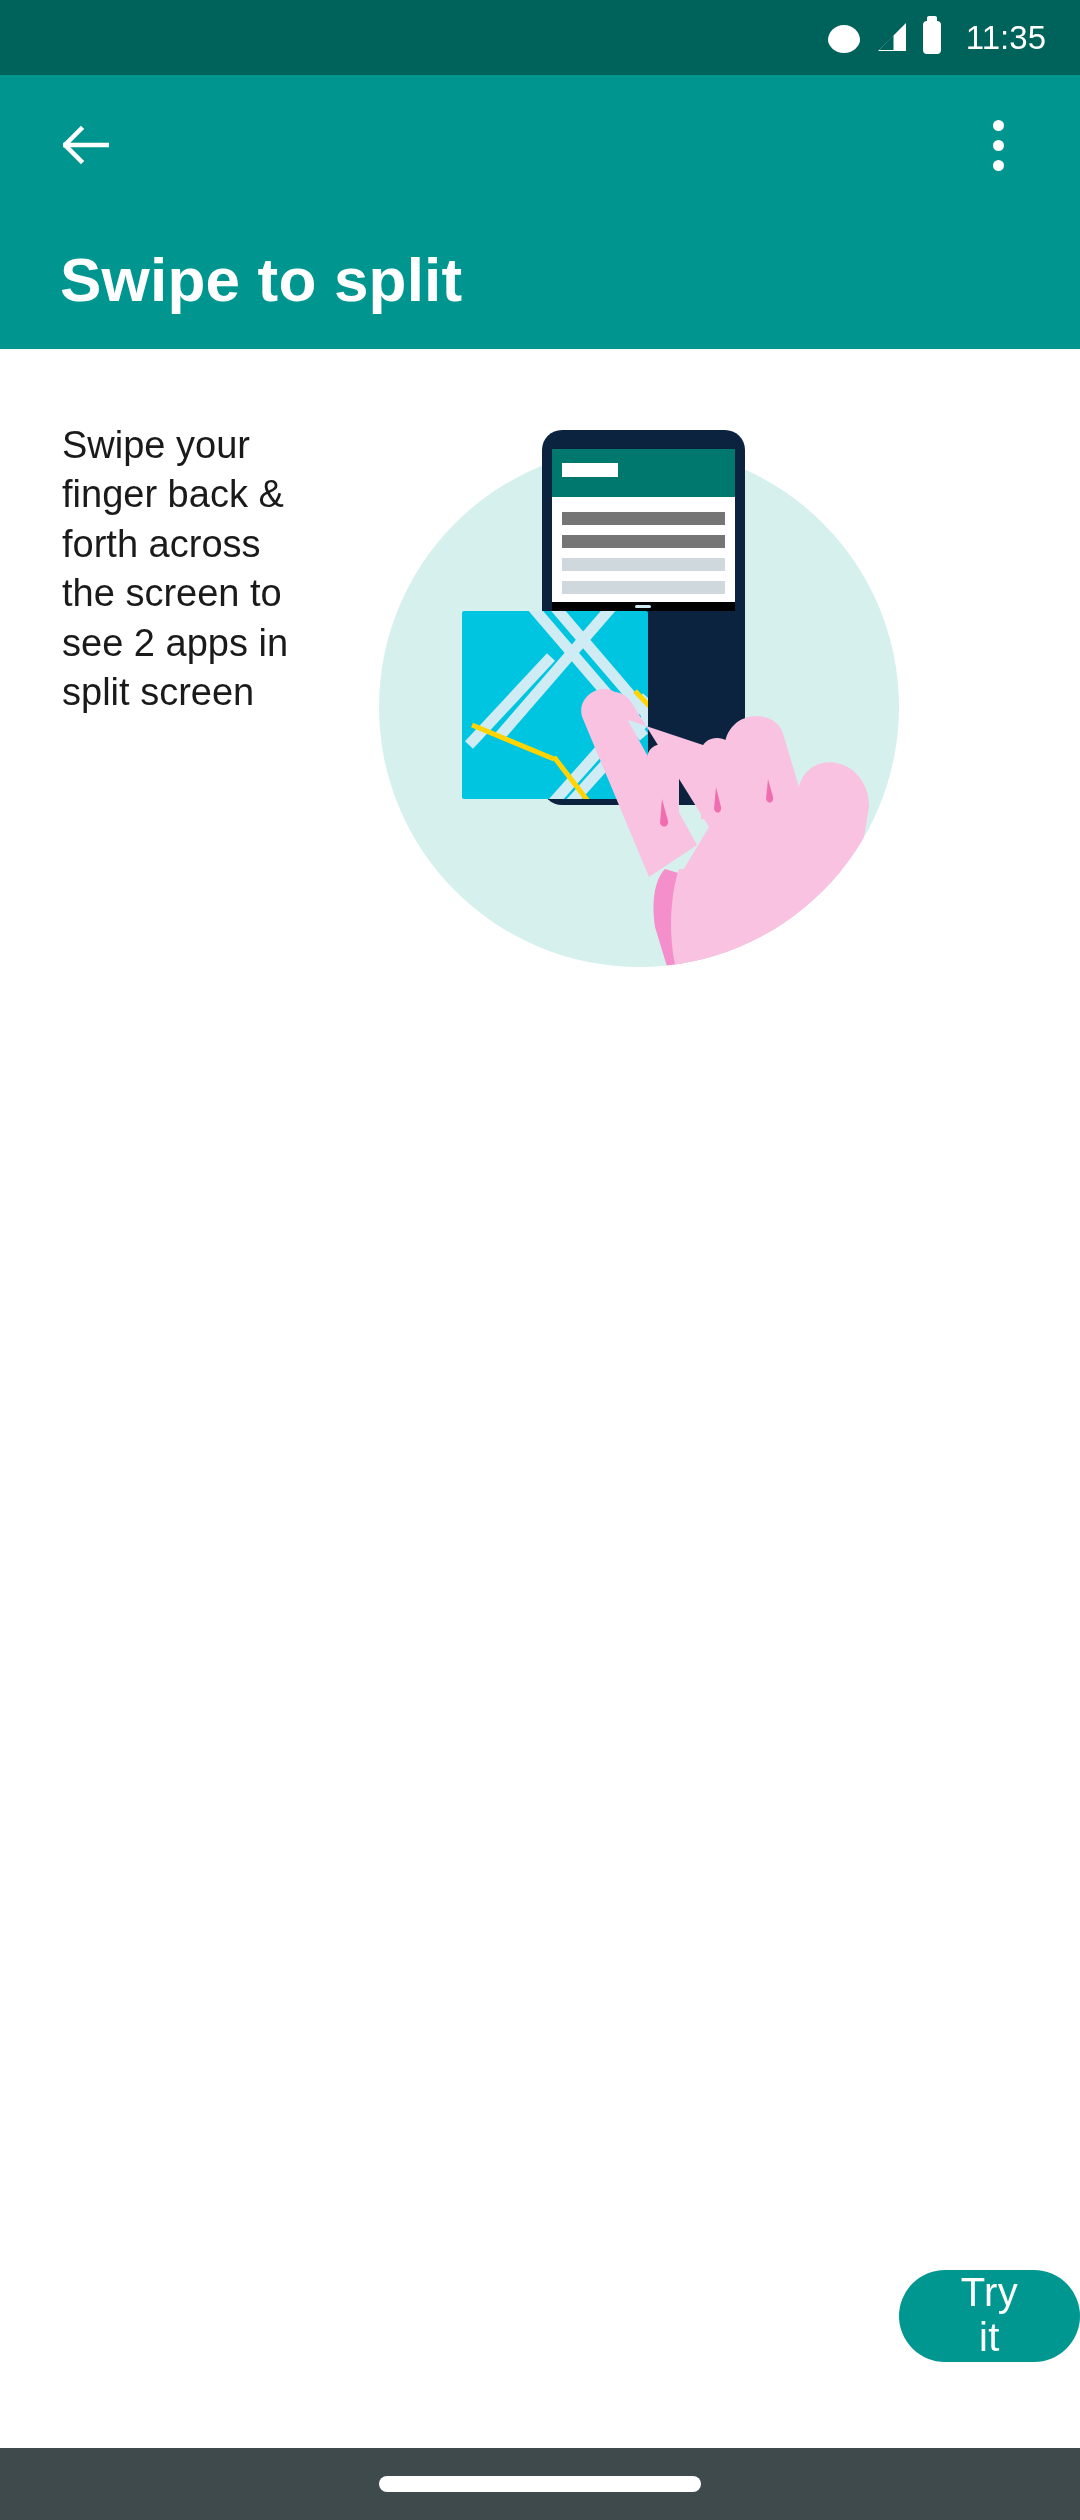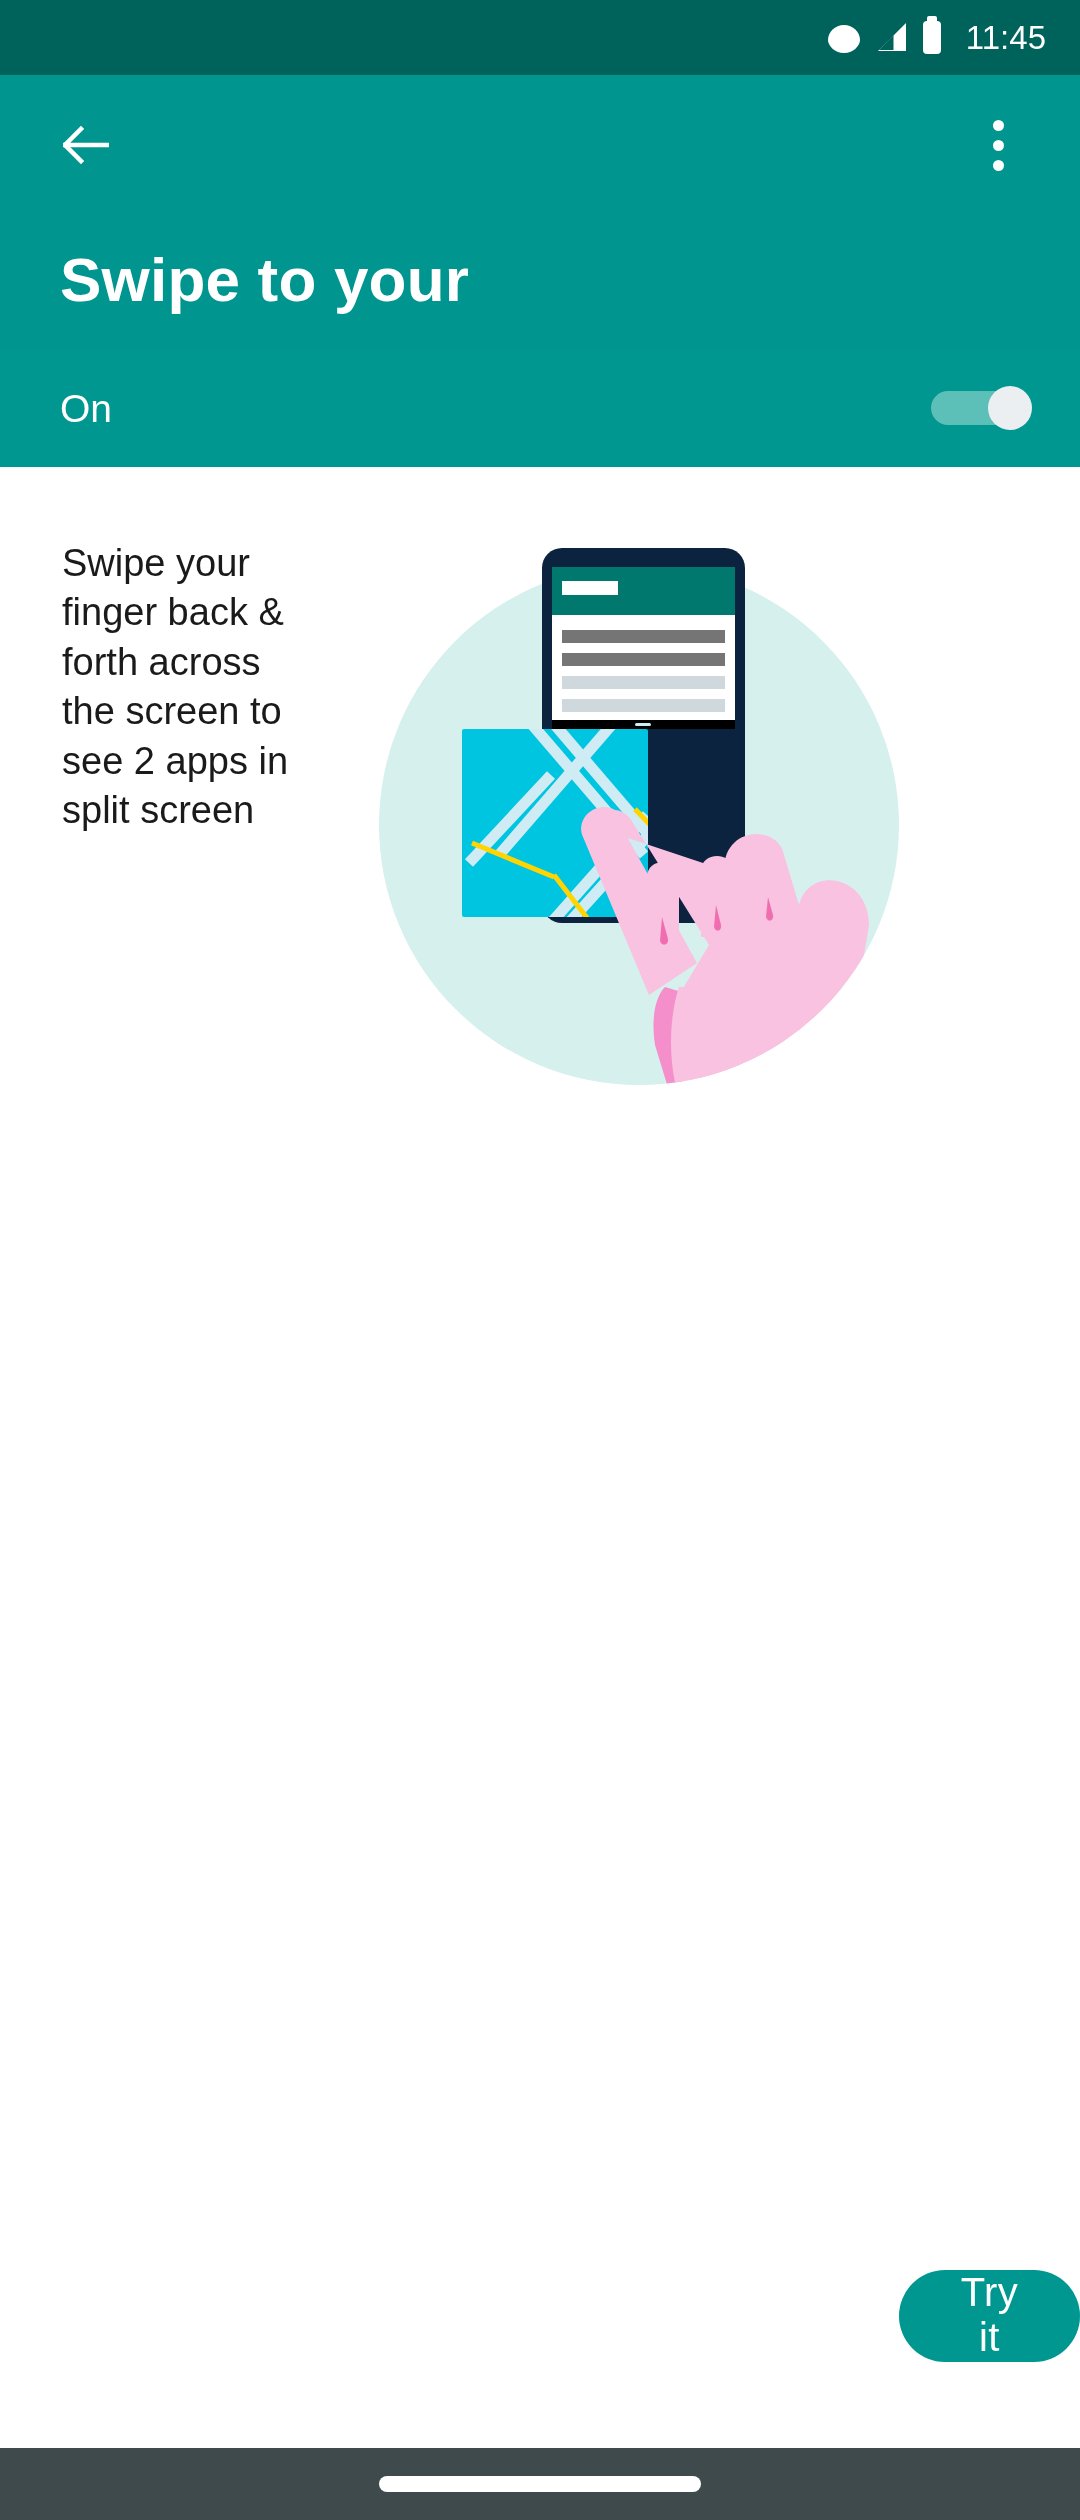--- a/index.html
+++ b/index.html
@@ -176,21 +176,21 @@
           <path d="M17 2 C26 2 33 9 33 17 C33 22 27 30 17 30 C7 30 1 22 1 17 C1 9 8 2 17 2 Z" fill="#ffffff"></path>
         </svg>
       </span>
       <span class="signal-icon">
         <svg viewBox="0 0 32 30" xmlns="http://www.w3.org/2000/svg">
           <path d="M2 28 L30 0 L30 28 Z" fill="#ffffff"></path>
           <path d="M3 27 L17.5 12 L17.5 27 Z" fill="#00635B"></path>
         </svg>
       </span>
       <span class="battery-icon"></span>
-      <span class="clock">11:45</span>
+      <span class="clock">11:35</span>
     </div>
   </div>
 
   <div class="app-bar">
     <div class="app-bar-actions">
       <div class="icon-btn">
         <span class="back-icon">
           <svg viewBox="0 0 46 40" xmlns="http://www.w3.org/2000/svg">
             <path d="M2 20 L44 20" stroke="#ffffff" stroke-width="4.5" stroke-linecap="square"></path>
             <path d="M18 4 L2 20 L18 36" stroke="#ffffff" stroke-width="4.5" fill="none" stroke-linecap="square" stroke-linejoin="miter"></path>
@@ -198,30 +198,23 @@
         </span>
       </div>
       <div class="icon-btn">
         <span class="overflow-icon">
           <i></i>
             <i></i>
             <i></i>
         </span>
       </div>
     </div>
-    <div class="app-title">Swipe to your</div>
+    <div class="app-title">Swipe to split</div>
   </div>
 
-  <div class="toggle-row">
-    <span class="toggle-label">On</span>
-    <span class="switch">
-      <span class="switch-track"></span>
-      <span class="switch-thumb"></span>
-    </span>
-  </div>
 
   <div class="content">
 
     <p class="description">Swipe your finger back &amp; forth across the screen to see 2 apps in split screen</p>
 
     <div class="illustration-wrap">
       <div class="illustration">
         <svg viewBox="0 0 520 580" xmlns="http://www.w3.org/2000/svg">
           <defs>
             <clipPath id="mapclip">

